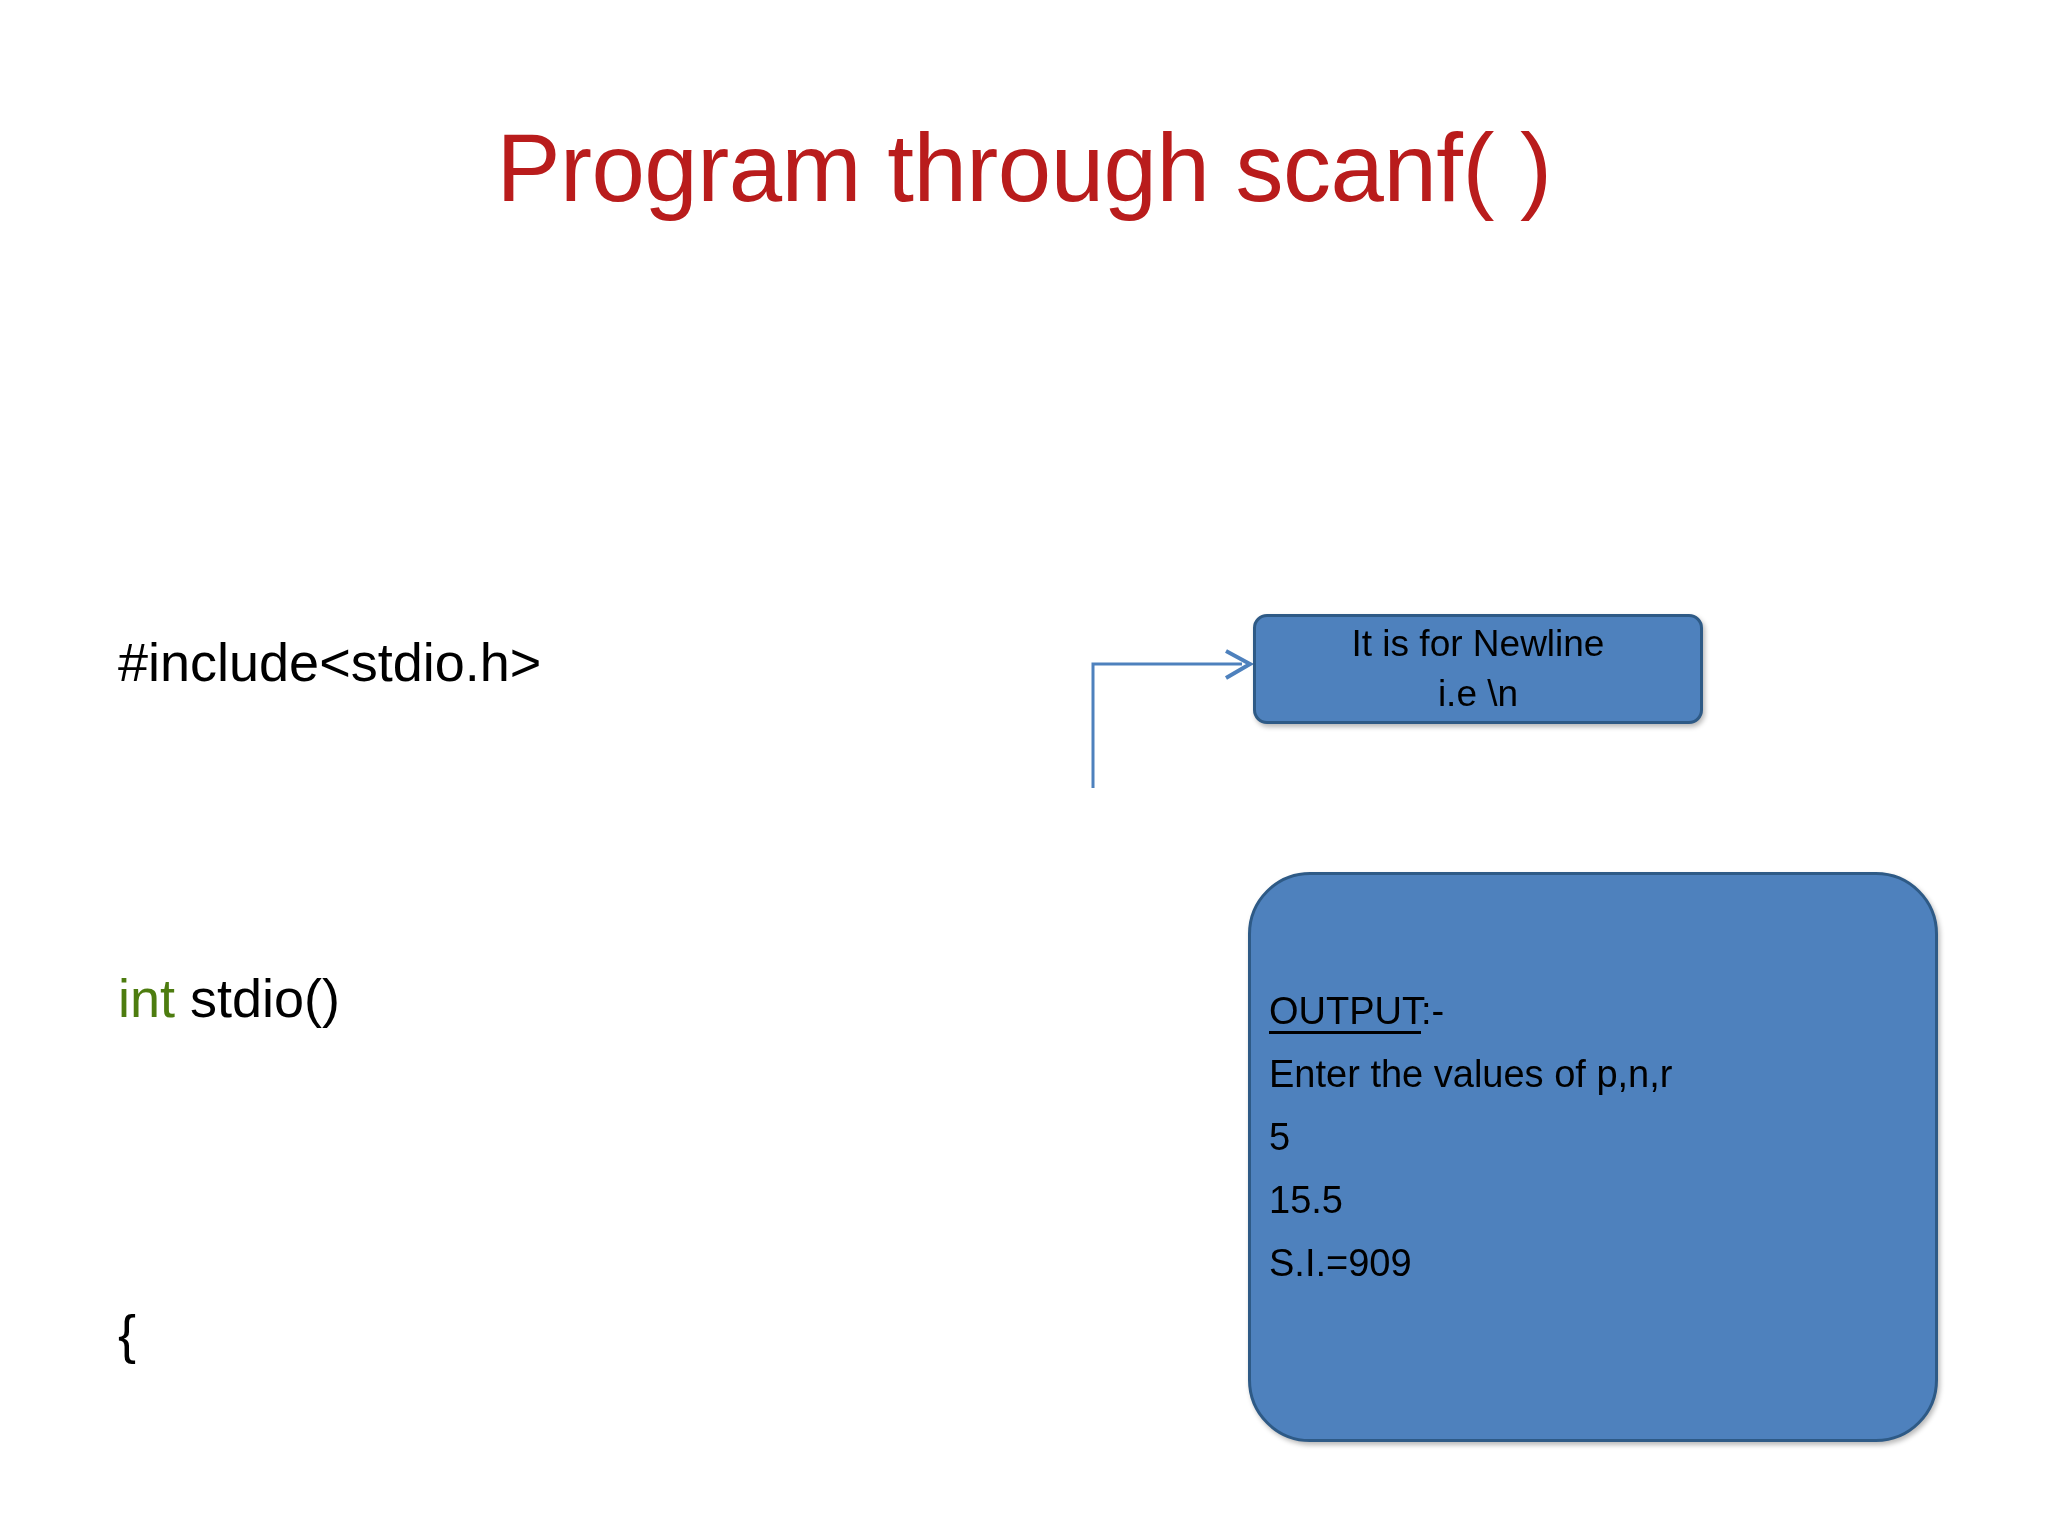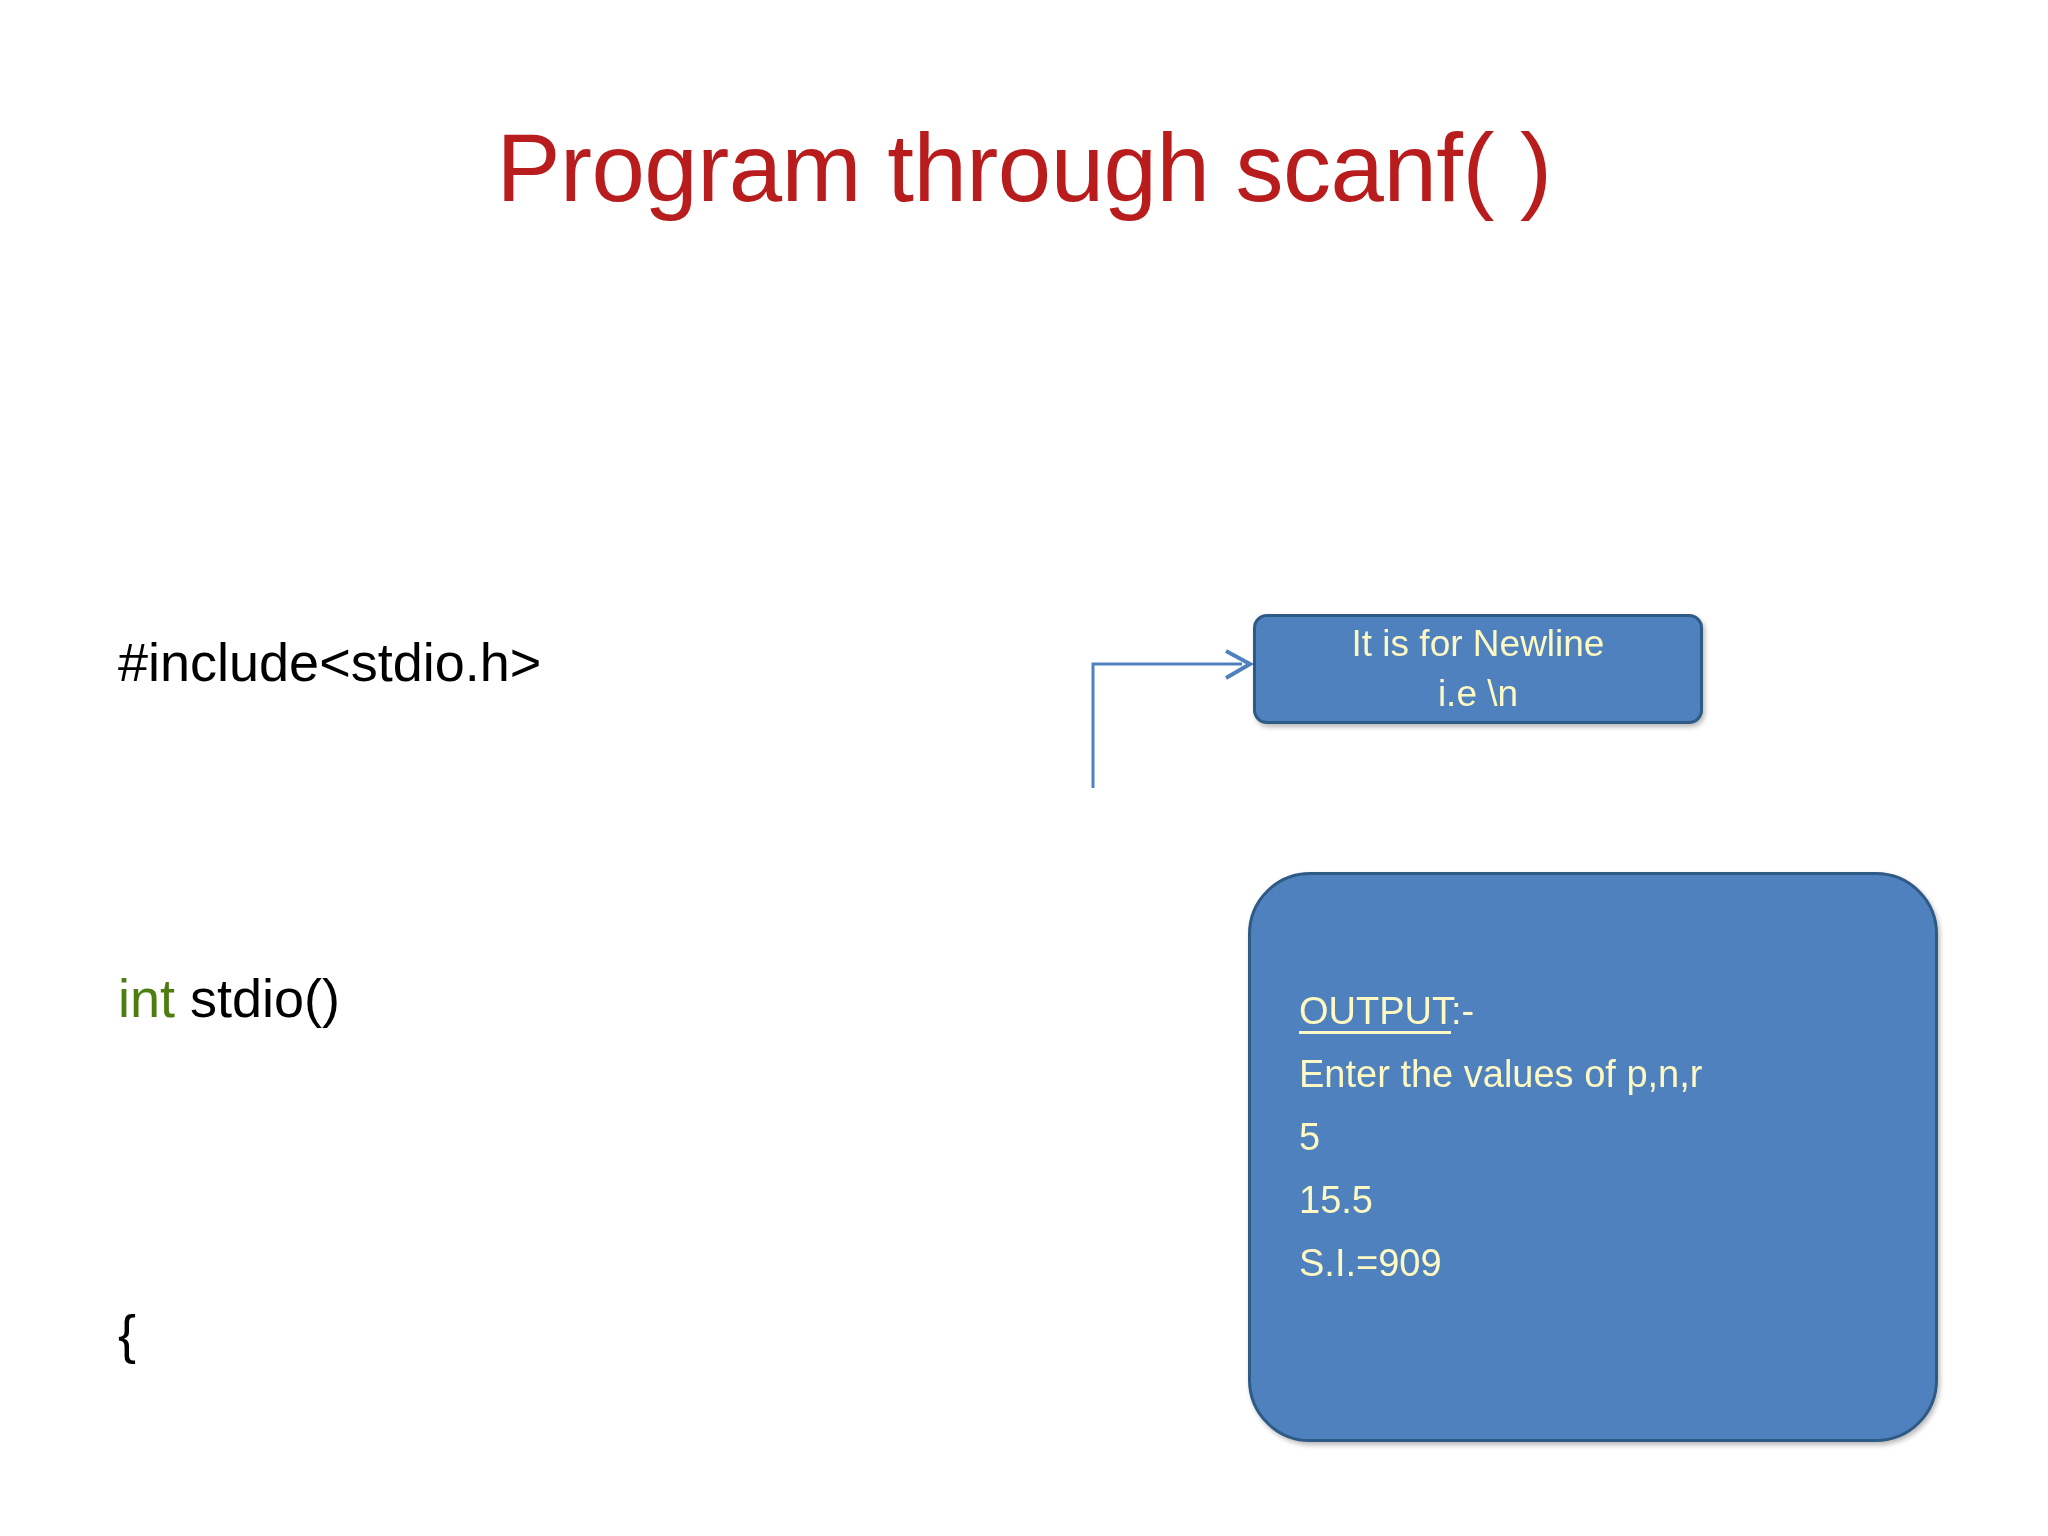--- a/index.html
+++ b/index.html
@@ -49,21 +49,21 @@
   .kw {
     color: #4d7c0f;
   }
 
   
   .blue-box {
     position: absolute;
     background: #4E81BD;
     border: 3px solid #2E5A86;
     box-sizing: border-box;
-    color: #fef9c3;
+    color: #000000;
     box-shadow: 2px 3px 5px rgba(0,0,0,0.28);
   }
 
   #newline-callout {
     left: 1253px;
     top: 614px;
     width: 450px;
     height: 110px;
     border-radius: 14px;
     display: flex;
@@ -75,21 +75,21 @@
     text-align: center;
   }
   #newline-callout .cl-line { white-space: pre; }
 
   #output-box {
     left: 1248px;
     top: 872px;
     width: 690px;
     height: 570px;
     border-radius: 62px;
-    padding: 105px 0 0 48px;
+    padding: 105px 0 0 18px;
     box-sizing: border-box;
     font-size: 38px;
     line-height: 63px;
   }
   #output-box .out-line { white-space: pre; }
   #output-box .out-underline { text-decoration: underline; text-underline-offset: 7px; }
 
   
   #newline-connector {
     position: absolute;

